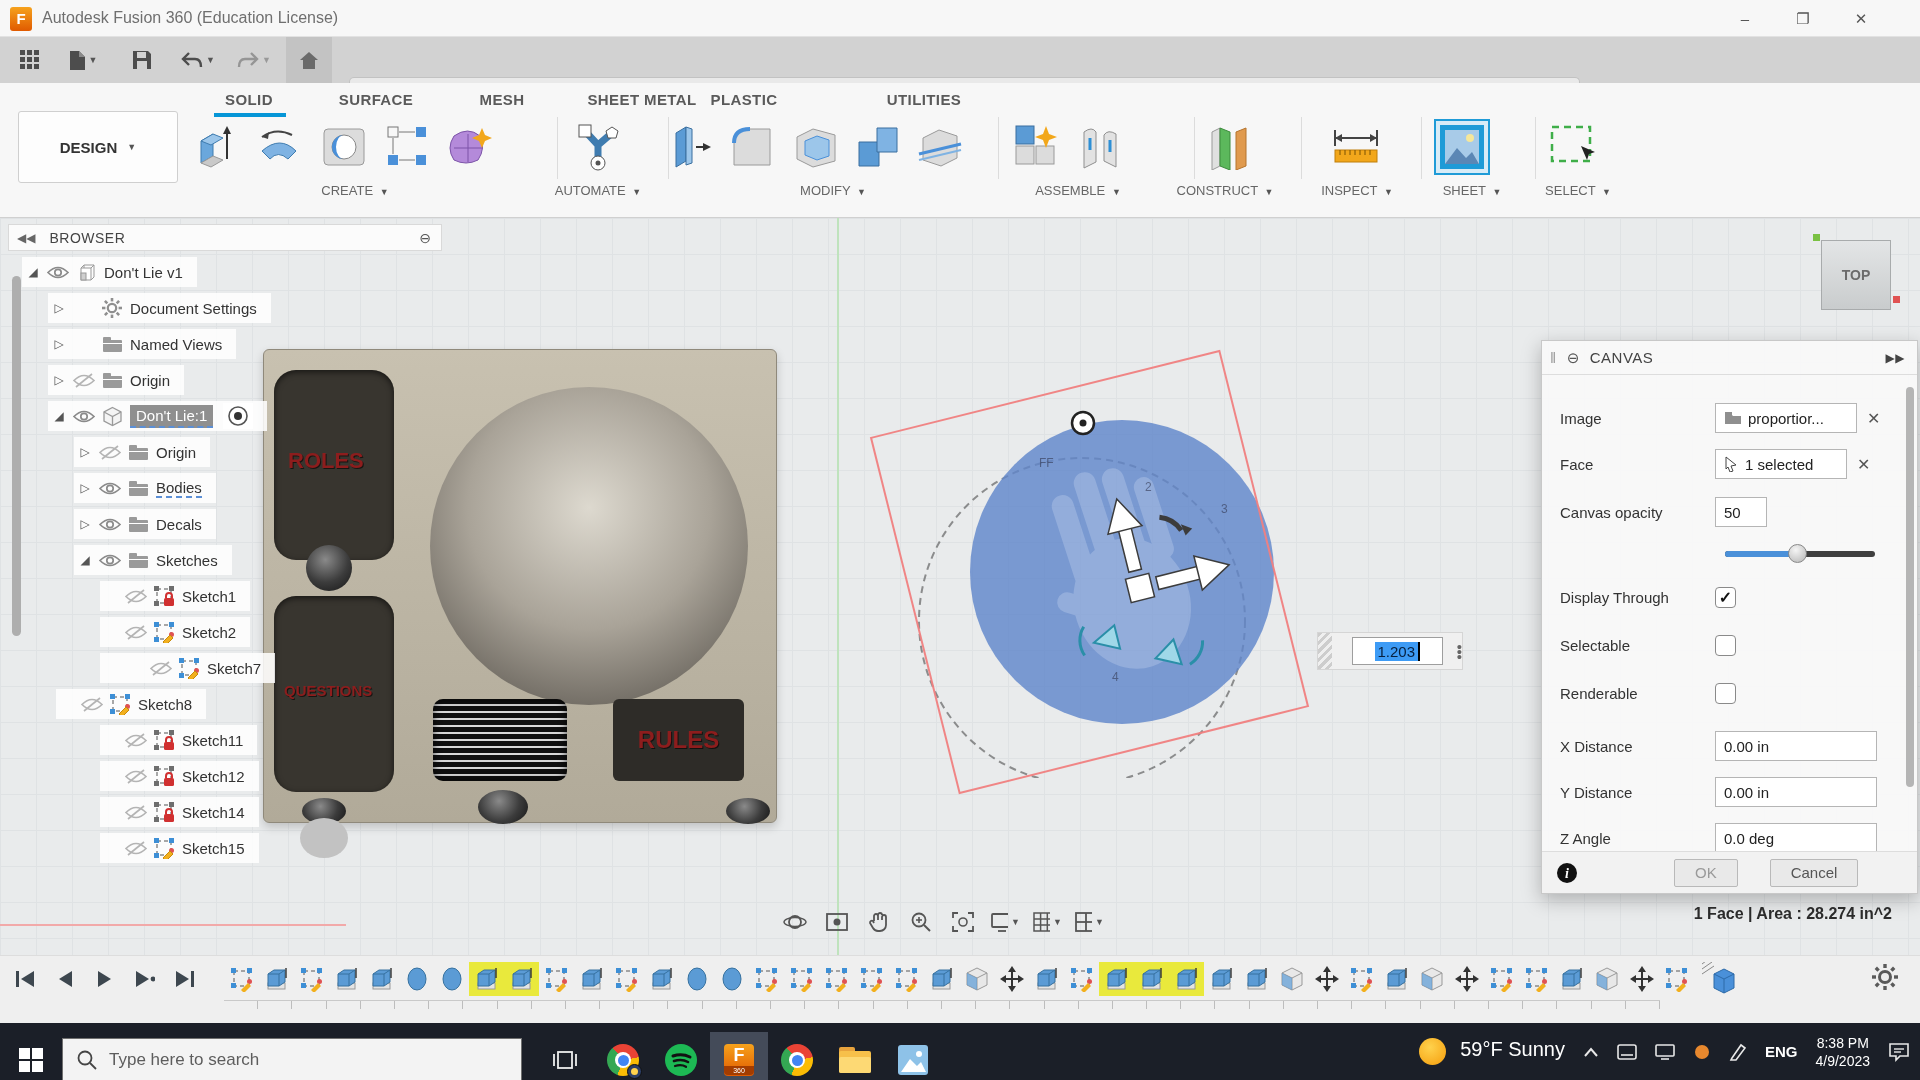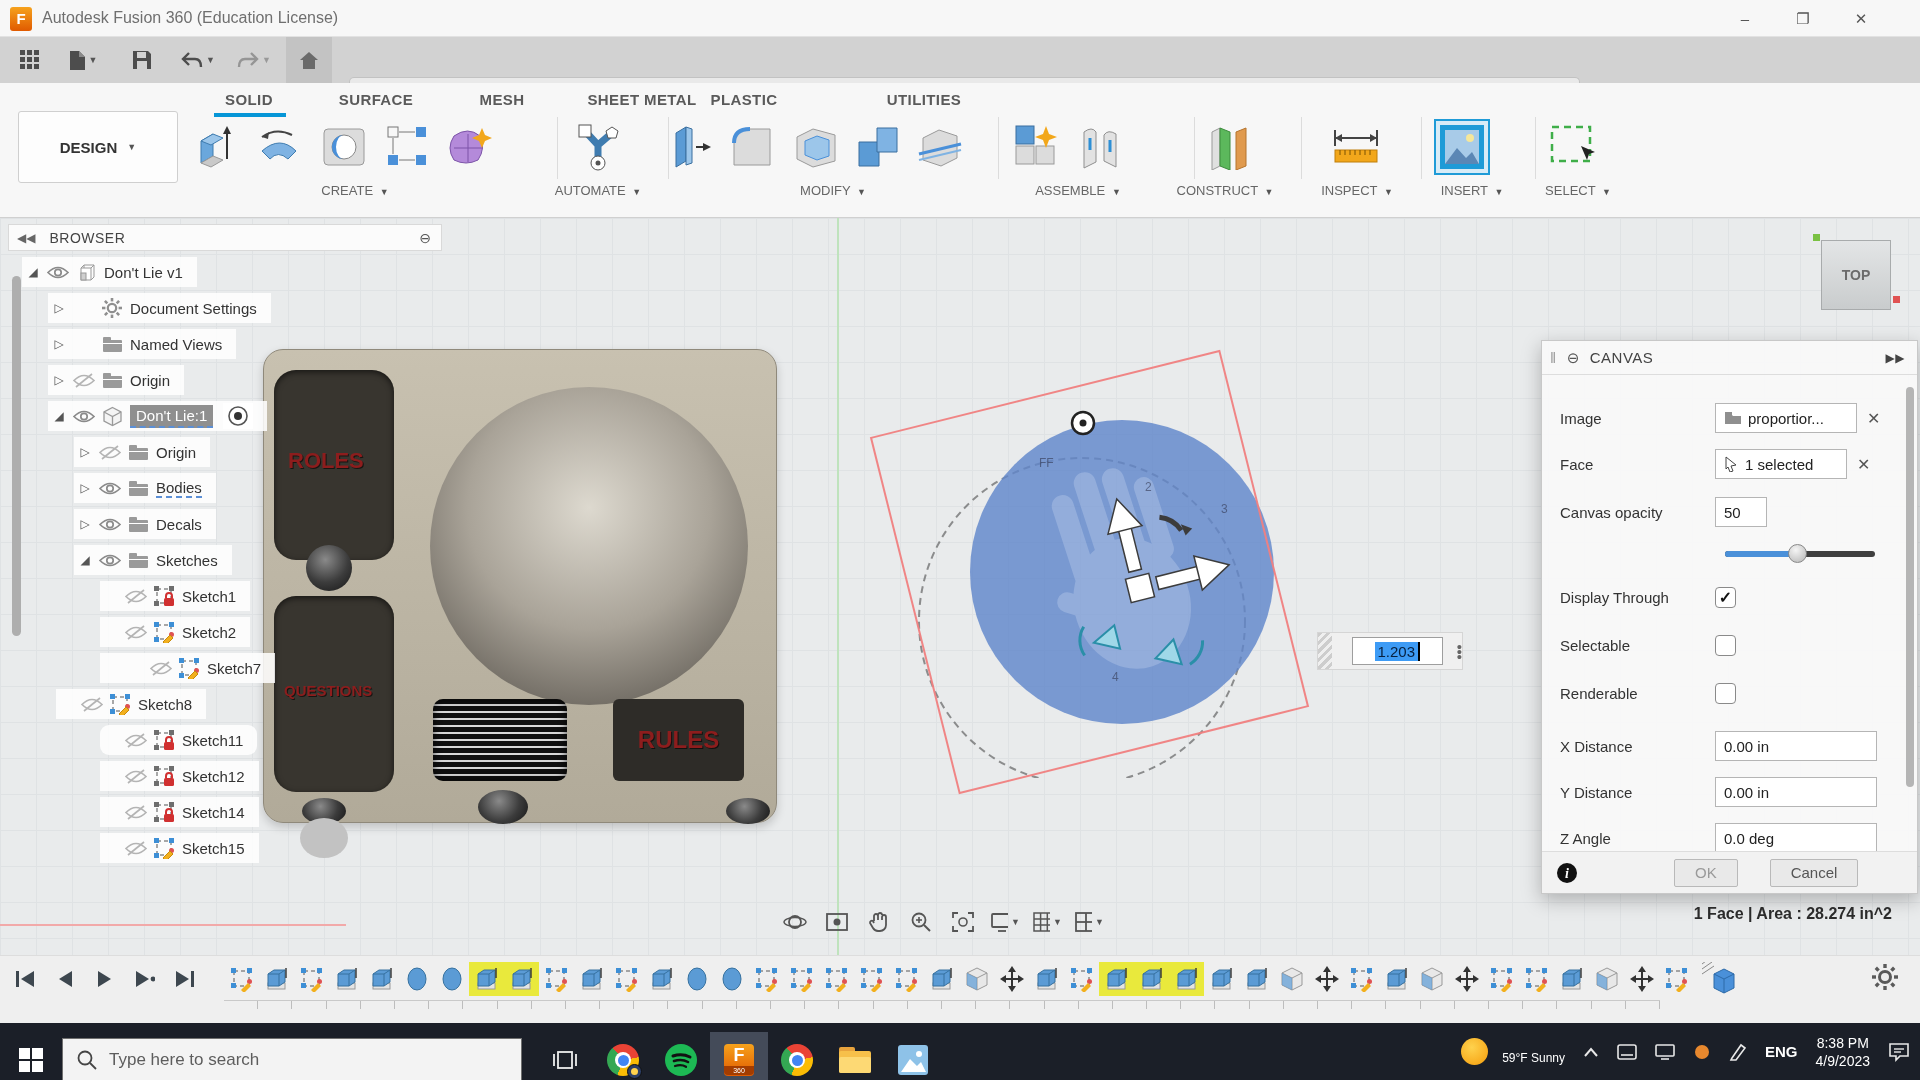--- a/index.html
+++ b/index.html
@@ -34,21 +34,21 @@
 
   
   #viewport { left:0; top:218px; width:1920px; height:737px;
     background-color:#e9ebec;
     background-image:linear-gradient(#dfe2e4 1px,transparent 1px),linear-gradient(90deg,#dfe2e4 1px,transparent 1px);
     background-size:36px 36px; }
   #axis-green { left:837px; top:0; width:2px; height:737px; background:#bfe3bd; }
   #axis-red { left:0; top:706px; width:346px; height:2px; background:#f2a9a9; }
 
   
-  #model-panel { left:263px; top:131px; width:514px; height:474px; background:linear-gradient(#c8c1b0,#b1aa99); border:1px solid #8f897b; border-radius:20px; box-shadow:0 4px 10px rgba(0,0,0,.18); }
+  #model-panel { left:263px; top:131px; width:514px; height:474px; background:linear-gradient(#c8c1b0,#b1aa99); border:1px solid #8f897b; border-radius:6px; box-shadow:0 4px 10px rgba(0,0,0,.18); }
   .darkslab { position:absolute; background:#38352f; border-radius:22px; box-shadow:inset 0 2px 6px rgba(0,0,0,.6); }
   #sphere { left:166px; top:37px; width:318px; height:318px; border-radius:50%; background:radial-gradient(circle at 50% 38%,#ddd9cf,#a9a398 48%,#6d6860 82%,#504b44); }
   .knob { position:absolute; border-radius:50%; background:radial-gradient(circle at 42% 32%,#8a8a8a,#3c3c3c 55%,#151515); }
   #barrel { left:169px; top:349px; width:134px; height:82px; border-radius:10px; background:repeating-linear-gradient(#101010 0 5px,#d8d8d8 5px 7px); box-shadow:inset 0 0 8px rgba(0,0,0,.7); }
   #rules-box { left:349px; top:349px; width:131px; height:82px; background:#2e2c28; border-radius:6px; display:flex; align-items:center; justify-content:center; }
   .redtext { color:#8d1d1d; font-weight:bold; text-shadow:1px 1px 0 rgba(0,0,0,.6); }
   #wheel { left:36px; top:492px; width:48px; height:40px; border-radius:50%; background:#c2c2c2; }
 
   
   #sel-rect { left:909px; top:170px; width:361px; height:368px; border:2px solid rgba(240,128,128,.95); transform:rotate(-14deg); }
@@ -110,21 +110,21 @@
 
   
   #taskbar { left:0; top:1023px; width:1920px; height:74px; background:#1b1f28; display:flex; align-items:center; }
   #startbtn { width:62px; height:57px; display:flex; align-items:center; justify-content:center; }
   #searchbox { width:460px; height:44px; background:#f3f3f3; border:1px solid #6f6f6f; display:flex; align-items:center; gap:12px; padding:0 14px; }
   #searchbox span { font-size:17px; color:#5d5d5d; }
   .appcell { width:58px; height:57px; display:flex; align-items:center; justify-content:center; position:relative; }
   .appcell.active { background:#444b59; }
   .runbar { position:absolute; bottom:0; left:6px; width:46px; height:4px; background:#7ab8f0; }
   #tb-right { position:absolute; right:0; top:0; height:57px; display:flex; align-items:center; gap:18px; padding-right:10px; color:#fff; }
-  #weather { display:flex; align-items:flex-end; gap:14px; font-size:12px; }
+  #weather { display:flex; align-items:flex-start; gap:14px; font-size:20px; }
   #sun { width:27px; height:27px; border-radius:50%; background:radial-gradient(circle at 40% 35%,#ffd24d,#f59d0c); }
   #clockblk { text-align:center; font-size:14px; line-height:18px; }
   .trayic { color:#e8e8e8; display:flex; align-items:center; }
 </style>
 </head>
 <body>
 
 <div id="app">
 
   <div class="abs" id="titlebar">
@@ -386,21 +386,21 @@
     <div class="rsep" style="left:1421px"></div>
 
     <div class="ribicon active-cmd" style="left:1436px">
       <svg width="46" height="46">
           <rect x="1" y="1" width="44" height="44" fill="#1f9bd7"></rect>
           <rect x="6" y="6" width="34" height="34" fill="#a8cbe8"></rect>
           <circle cx="31" cy="14" r="4" fill="#f5e79a"></circle>
           <path d="M6 40 L18 24 L27 34 L33 28 L40 40z" fill="#5b87b5"></path>
         </svg>
     </div>
-    <div class="rlabel" style="left:1472px"><span>INSERT</span> <span class="caret">▼</span></div>
+    <div class="rlabel" style="left:1472px"><span>SHEET</span> <span class="caret">▼</span></div>
     <div class="rsep" style="left:1535px"></div>
 
     <div class="ribicon" style="left:1548px">
       <svg width="50" height="46">
           <rect x="3" y="3" width="38" height="34" fill="none" stroke="#3fae49" stroke-width="2.5" stroke-dasharray="7 5"></rect>
           <path d="M32 22 l14 6 -6 2 -2 6z" fill="#222"></path>
         </svg>
     </div>
     <div class="rlabel" style="left:1578px"><span>SELECT</span> <span class="caret">▼</span></div>
   </div>
@@ -745,21 +745,21 @@
               <rect x="1" y="1" width="5" height="5"></rect>
               <rect x="16" y="1" width="5" height="5"></rect>
               <rect x="1" y="16" width="5" height="5"></rect>
             </g>
             <circle cx="18.5" cy="13.5" r="2.5" fill="#e05252"></circle>
             <path d="M10 21 L17 14 L20 17 L13 24z" fill="#f2b01e" stroke="#c98a0a"></path>
           </svg>
         </span>
         <span class="lbl">Sketch8</span>
       </div>
-      <div class="brow" style="margin-left: 92px; border-radius: 9px;">
+      <div class="brow" style="margin-left: 92px;">
         <span class="exp"></span>
         <span class="eyec">
           <svg width="22" height="15">
             <g opacity=".75">
               <path d="M1 7.5 Q11 -2.5 21 7.5 Q11 17.5 1 7.5z" fill="none" stroke="#9d9d9d" stroke-width="1.7"></path>
               <line x1="3" y1="14" x2="19" y2="1" stroke="#9d9d9d" stroke-width="1.7"></line>
             </g>
           </svg>
         </span>
         <span class="iconc">

